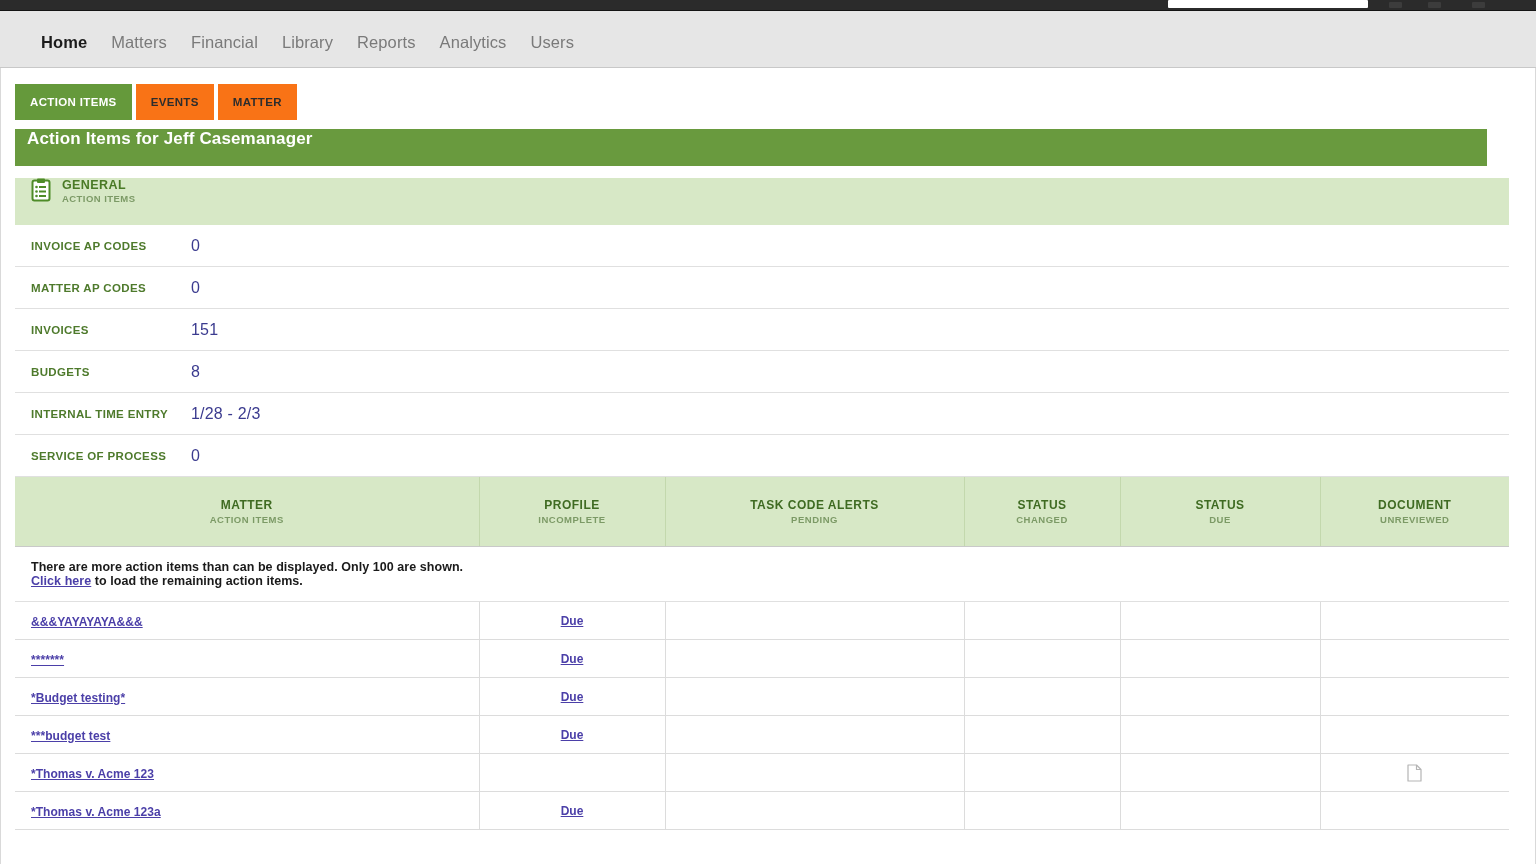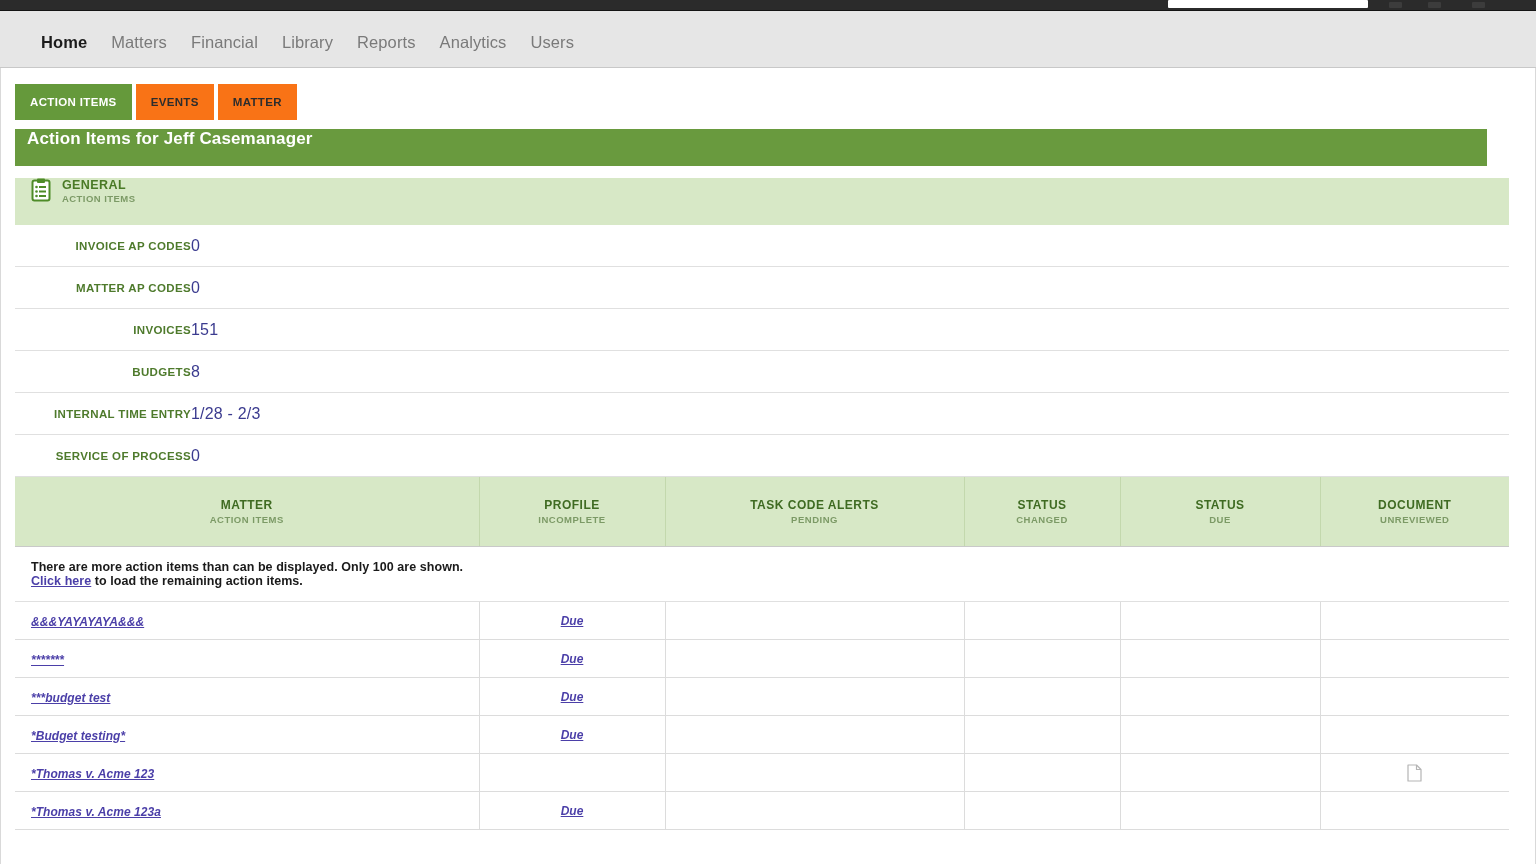--- a/index.html
+++ b/index.html
@@ -172,21 +172,20 @@
     letter-spacing: 0.45px;
     margin-top: 2px;
   }
 
   
   .kv-list {
     position: absolute;
     top: 157px;
     left: 14px;
     width: 1494px;
-    text-align: right;
   }
   .kv-row {
     height: 42px;
     display: flex;
     align-items: center;
     border-bottom: 1px solid #e0e0e0;
     box-sizing: border-box;
   }
   .kv-label {
     width: 160px;
@@ -257,21 +256,20 @@
     cursor: pointer;
   }
 
   .ai-table td.data-cell {
     height: 37px;
     border-right: 1px solid #dcdcdc;
     border-bottom: 1px solid #dcdcdc;
     padding: 0;
     vertical-align: middle;
     background: #ffffff;
-    font-style: italic;
   }
   .ai-table td.data-cell:last-child { border-right: none; }
   .matter-link {
     margin-left: 16px;
     font-size: 12px;
     color: #4b3fa8;
     text-decoration: underline;
     font-weight: bold;
     letter-spacing: 0.05px;
     cursor: pointer;
@@ -435,31 +433,31 @@
           <td class="data-cell"><span class="matter-link">*******</span></td>
           <td class="data-cell">
             <span class="due-link">Due</span>
           </td>
           <td class="data-cell"></td>
           <td class="data-cell"></td>
           <td class="data-cell"></td>
           <td class="data-cell"></td>
         </tr>
         <tr>
+          <td class="data-cell"><span class="matter-link">*Budget testing*</span></td>
+          <td class="data-cell">
+            <span class="due-link">Due</span>
+          </td>
+          <td class="data-cell"></td>
+          <td class="data-cell"></td>
+          <td class="data-cell"></td>
+          <td class="data-cell"></td>
+        </tr>
+        <tr>
           <td class="data-cell"><span class="matter-link">***budget test</span></td>
-          <td class="data-cell">
-            <span class="due-link">Due</span>
-          </td>
-          <td class="data-cell"></td>
-          <td class="data-cell"></td>
-          <td class="data-cell"></td>
-          <td class="data-cell"></td>
-        </tr>
-        <tr>
-          <td class="data-cell"><span class="matter-link">*Budget testing*</span></td>
           <td class="data-cell">
             <span class="due-link">Due</span>
           </td>
           <td class="data-cell"></td>
           <td class="data-cell"></td>
           <td class="data-cell"></td>
           <td class="data-cell"></td>
         </tr>
         <tr>
           <td class="data-cell"><span class="matter-link">*Thomas v. Acme 123</span></td>

